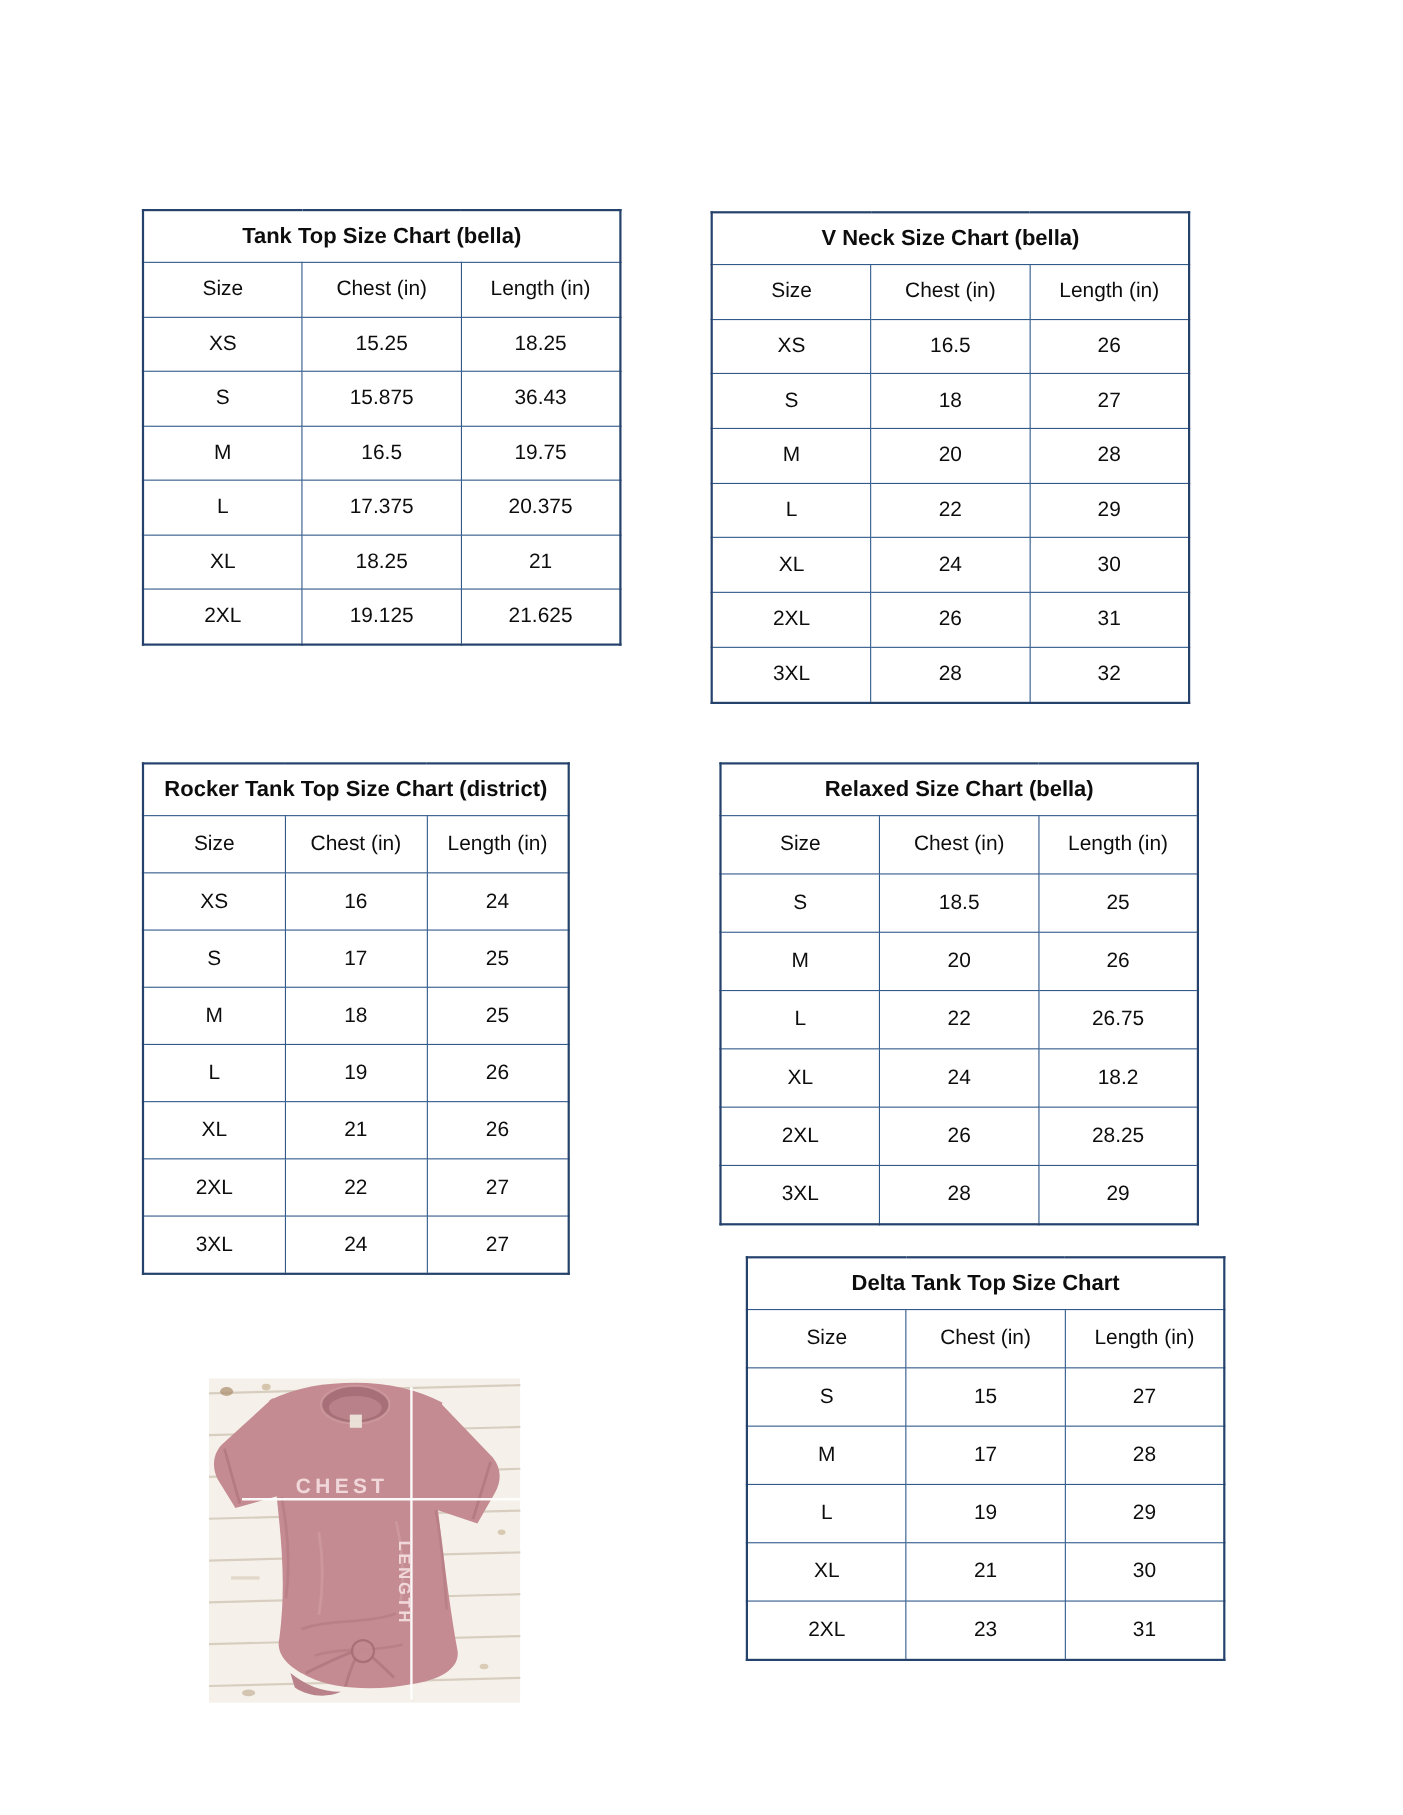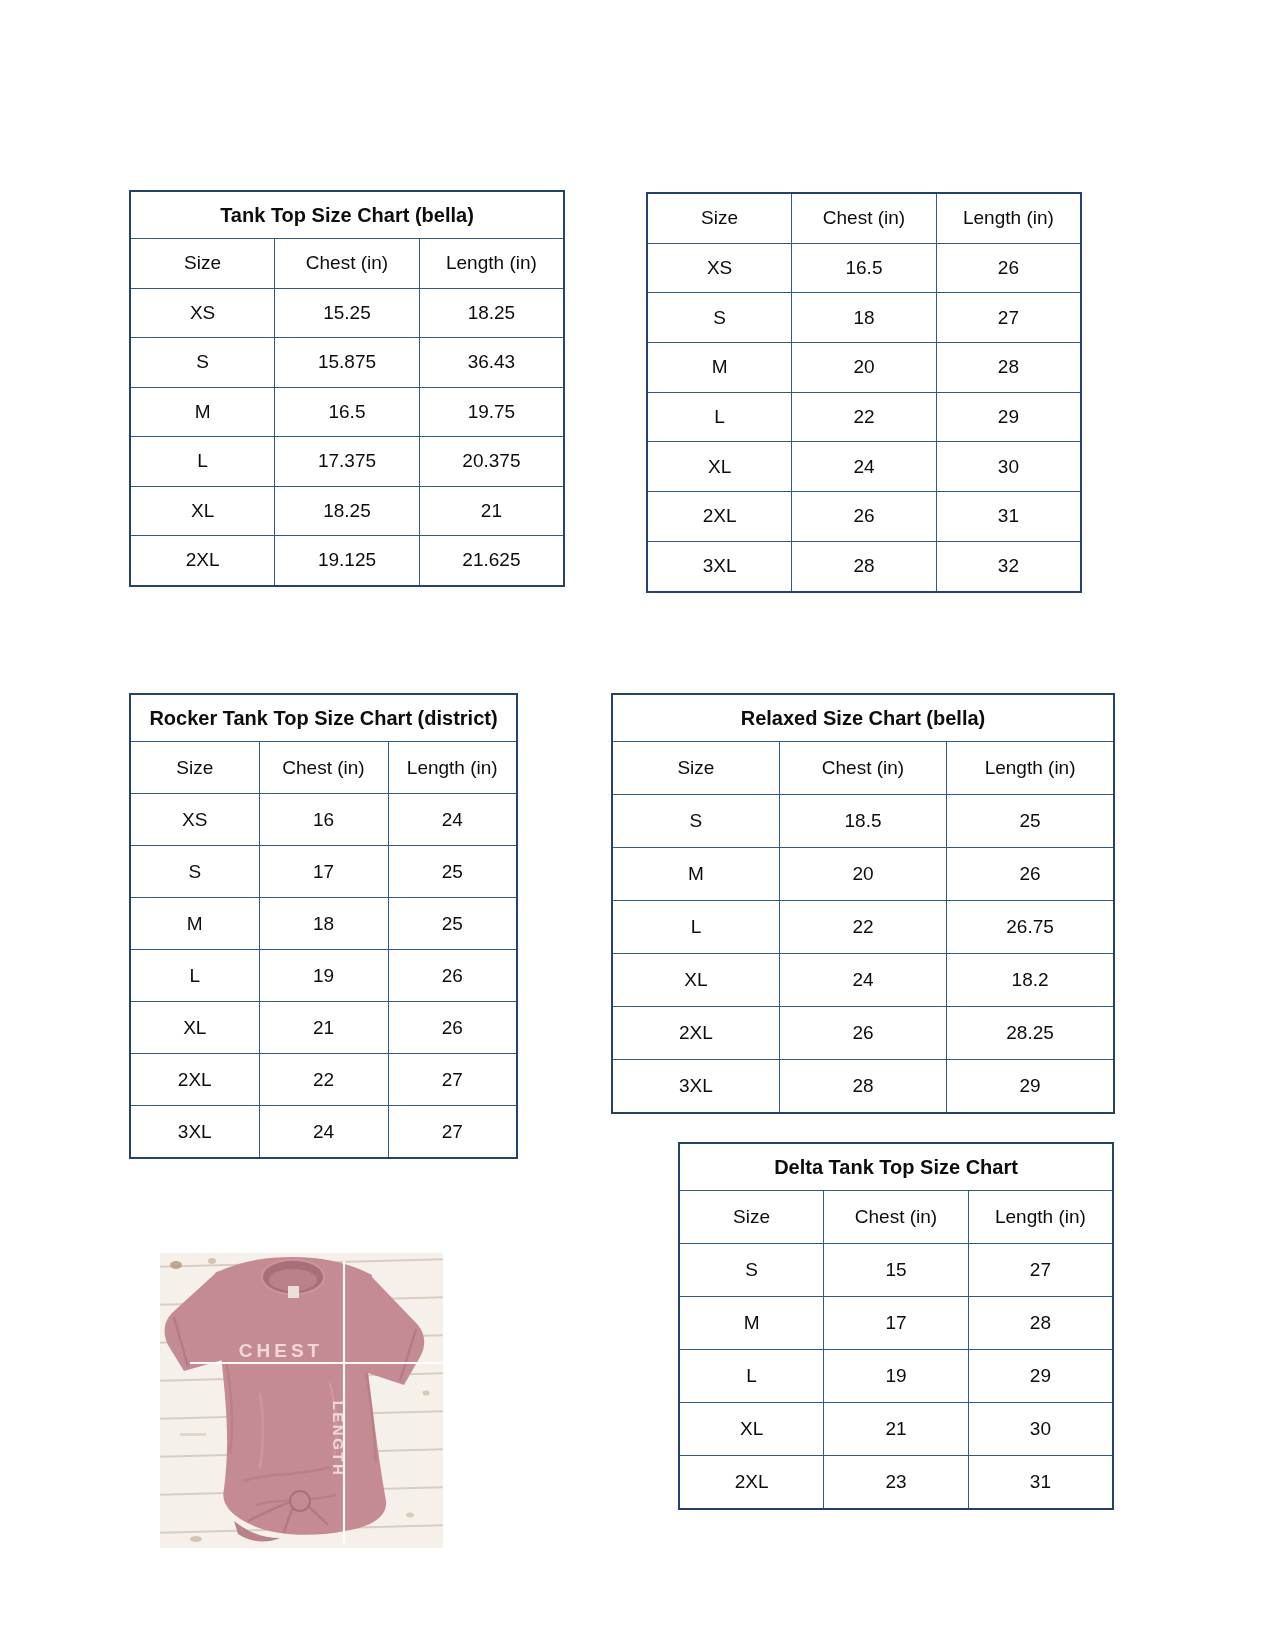--- a/index.html
+++ b/index.html
@@ -71,20 +71,23 @@
             <td>19.125</td>
             <td>21.625</td>
           </tr>
         </tbody>
     </table>
   </div>
 
   <div class="tbl" style="left:646px; top:192px; width:436px; --rh:48.7px">
     <table class="size-table">
       <tbody>
+          <tr class="title-row">
+            <td colspan="3">V Neck Size Chart  (bella)</td>
+          </tr>
           <tr class="header-row">
             <td>Size</td>
             <td>Chest (in)</td>
             <td>Length (in)</td>
           </tr>
           <tr>
             <td>XS</td>
             <td>16.5</td>
             <td>26</td>
           </tr>
@@ -165,21 +168,21 @@
           </tr>
           <tr>
             <td>3XL</td>
             <td>24</td>
             <td>27</td>
           </tr>
         </tbody>
     </table>
   </div>
 
-  <div class="tbl" style="left:611px; top:693px; width:504px; --rh:52px">
+  <div class="tbl" style="left:654px; top:693px; width:436px; --rh:52px">
     <table class="size-table">
       <tbody>
           <tr class="title-row">
             <td colspan="3">Relaxed Size Chart (bella)</td>
           </tr>
           <tr class="header-row">
             <td>Size</td>
             <td>Chest (in)</td>
             <td>Length (in)</td>
           </tr>
@@ -250,21 +253,21 @@
           </tr>
           <tr>
             <td>2XL</td>
             <td>23</td>
             <td>31</td>
           </tr>
         </tbody>
     </table>
   </div>
 
-  <div class="photo" style="left:160px; top:1253px; width:283px; height:295px">
+  <div class="photo" style="left:190px; top:1253px; width:283px; height:295px">
     <svg width="283" height="295" viewBox="0 0 283 295">
 
       <g>
         <rect x="0" y="0" width="283" height="295" fill="#f5f1ea"></rect>
         <g transform="rotate(-1.5 141 147)" stroke="#d8cec0" stroke-width="2">
           <line x1="-10" y1="10" x2="293" y2="10"></line>
           <line x1="-10" y1="48" x2="293" y2="48"></line>
           <line x1="-10" y1="86" x2="293" y2="86"></line>
           <line x1="-10" y1="124" x2="293" y2="124"></line>
           <line x1="-10" y1="162" x2="293" y2="162"></line>

